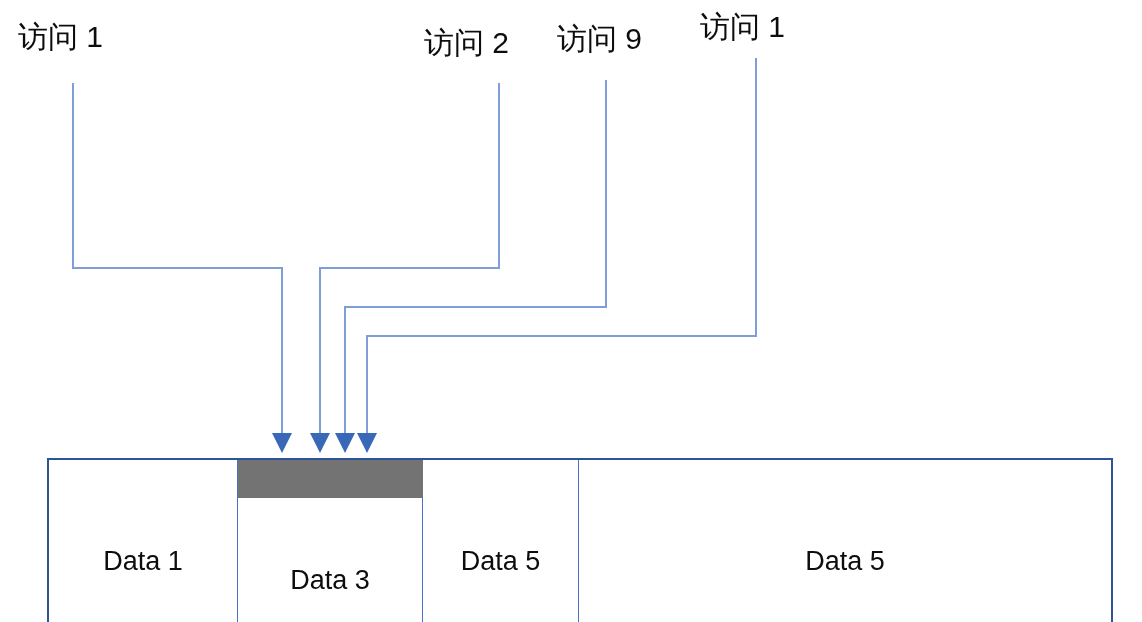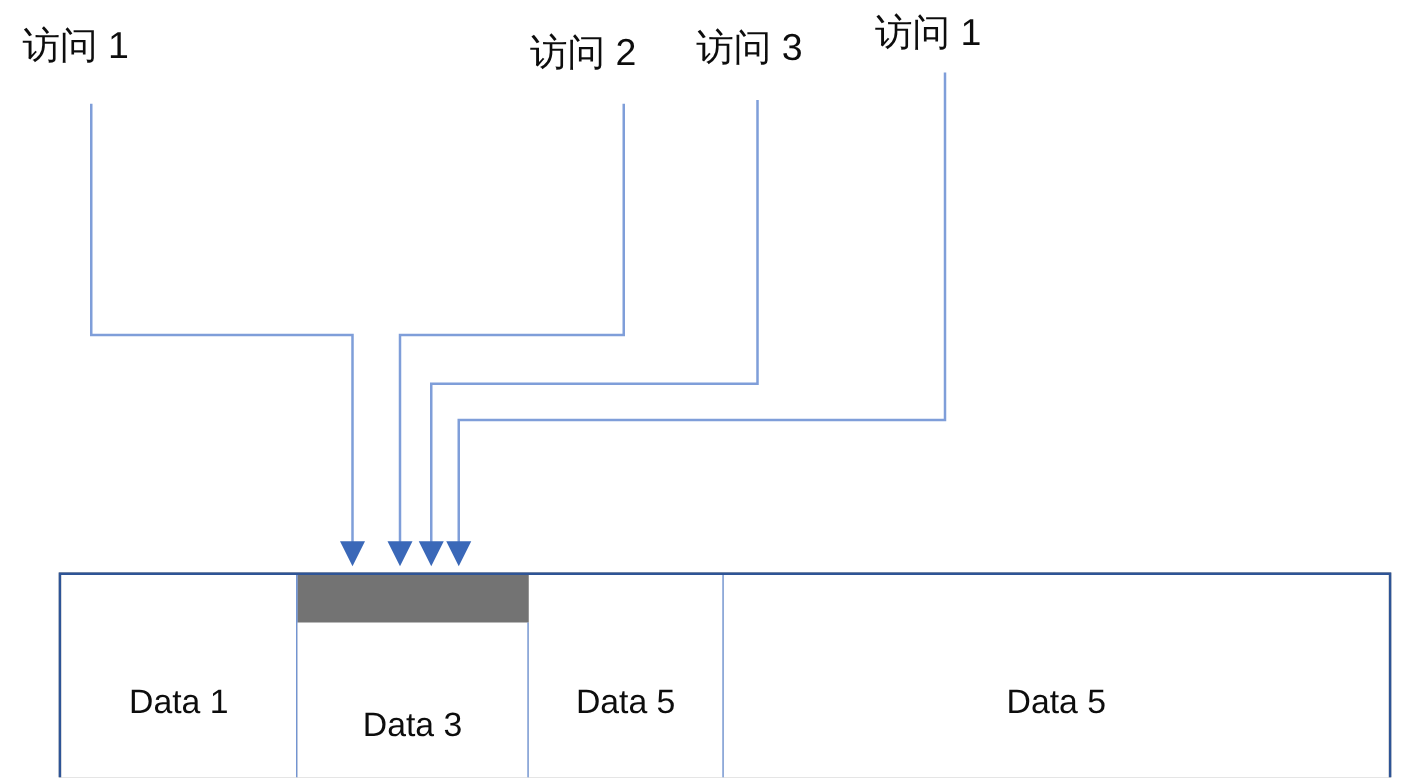--- a/index.html
+++ b/index.html
@@ -58,21 +58,21 @@
     border-right: none;
   }
 </style>
 </head>
 <body>
 
 <div id="canvas">
 
   <div class="access-label" style="left:18px; top:22px;">访问 1</div>
   <div class="access-label" style="left:424px; top:28px;">访问 2</div>
-  <div class="access-label" style="left:557px; top:24px;">访问 3</div>
+  <div class="access-label" style="left:557px; top:24px;">访问 9</div>
   <div class="access-label" style="left:700px; top:12px;">访问 1</div>
 
   <svg id="connector-layer" viewBox="0 0 1142 622" width="1142" height="622" xmlns="http://www.w3.org/2000/svg">
     <g fill="none" stroke="#7f9ed9" stroke-width="2">
       <path d="M 73 83 L 73 268 L 282 268 L 282 437"></path>
       <path d="M 499 83 L 499 268 L 320 268 L 320 437"></path>
       <path d="M 606 80 L 606 307 L 345 307 L 345 437"></path>
       <path d="M 756 58 L 756 336 L 367 336 L 367 437"></path>
     </g>
     <g fill="#3a68b8">

